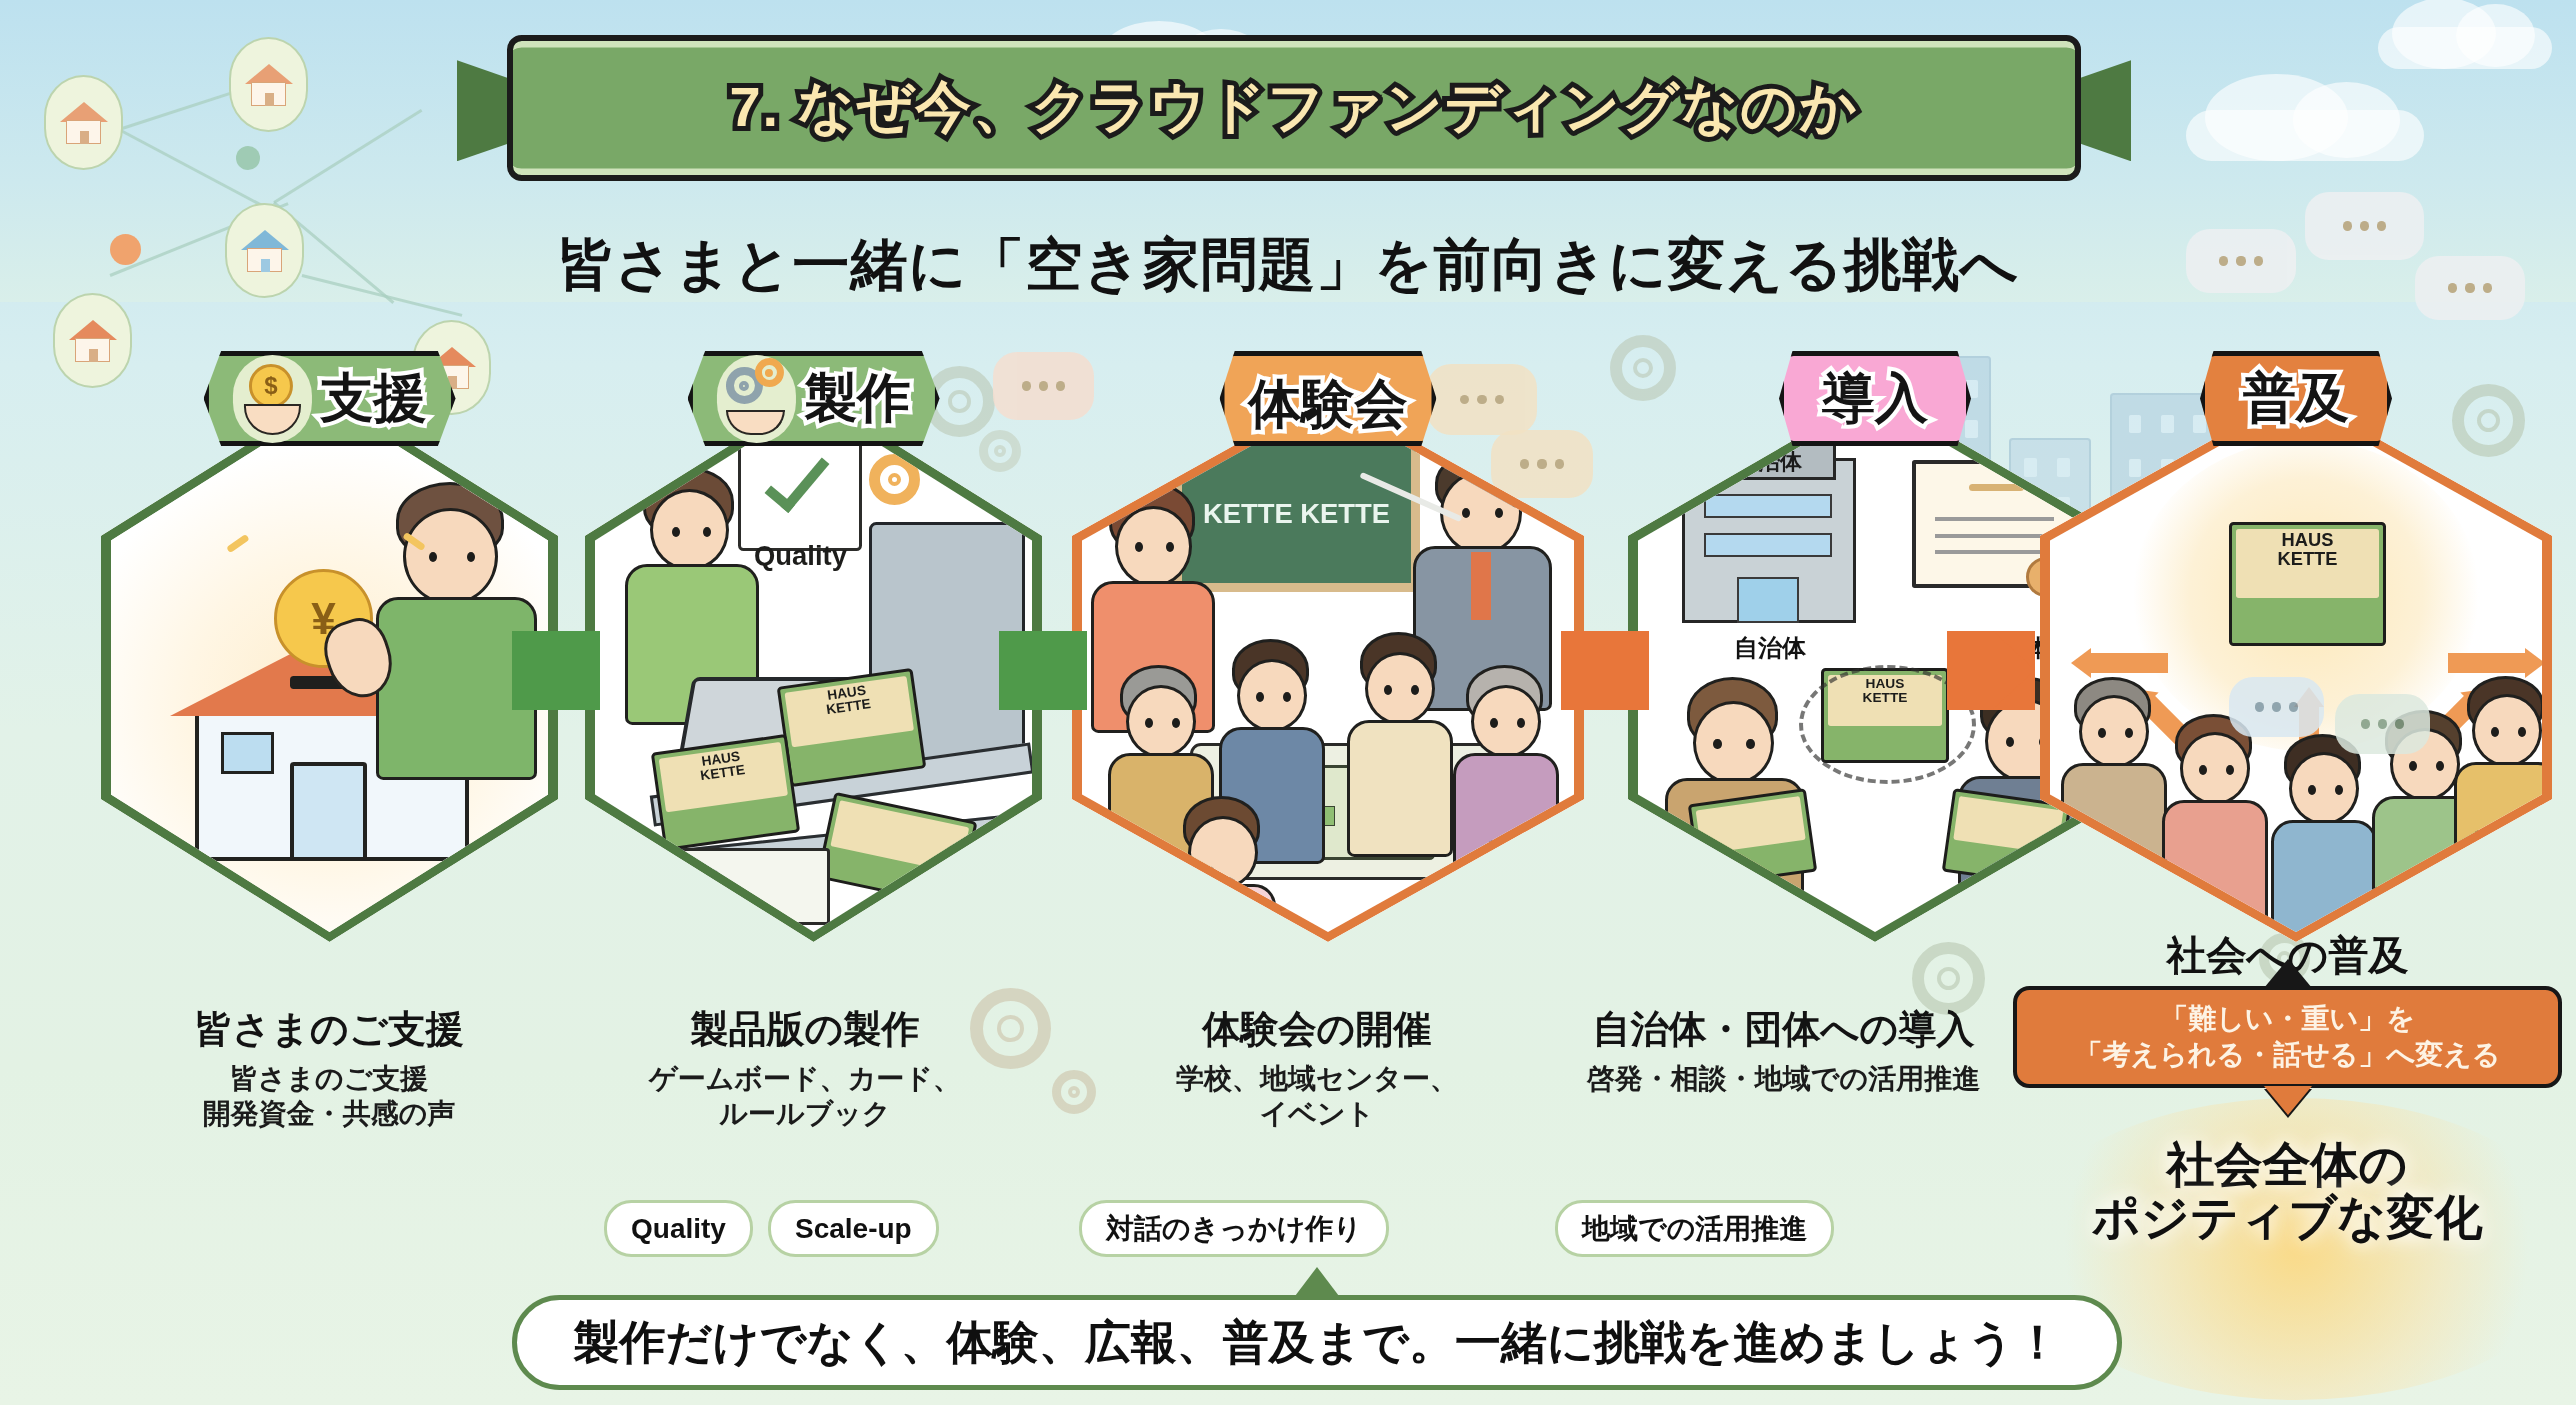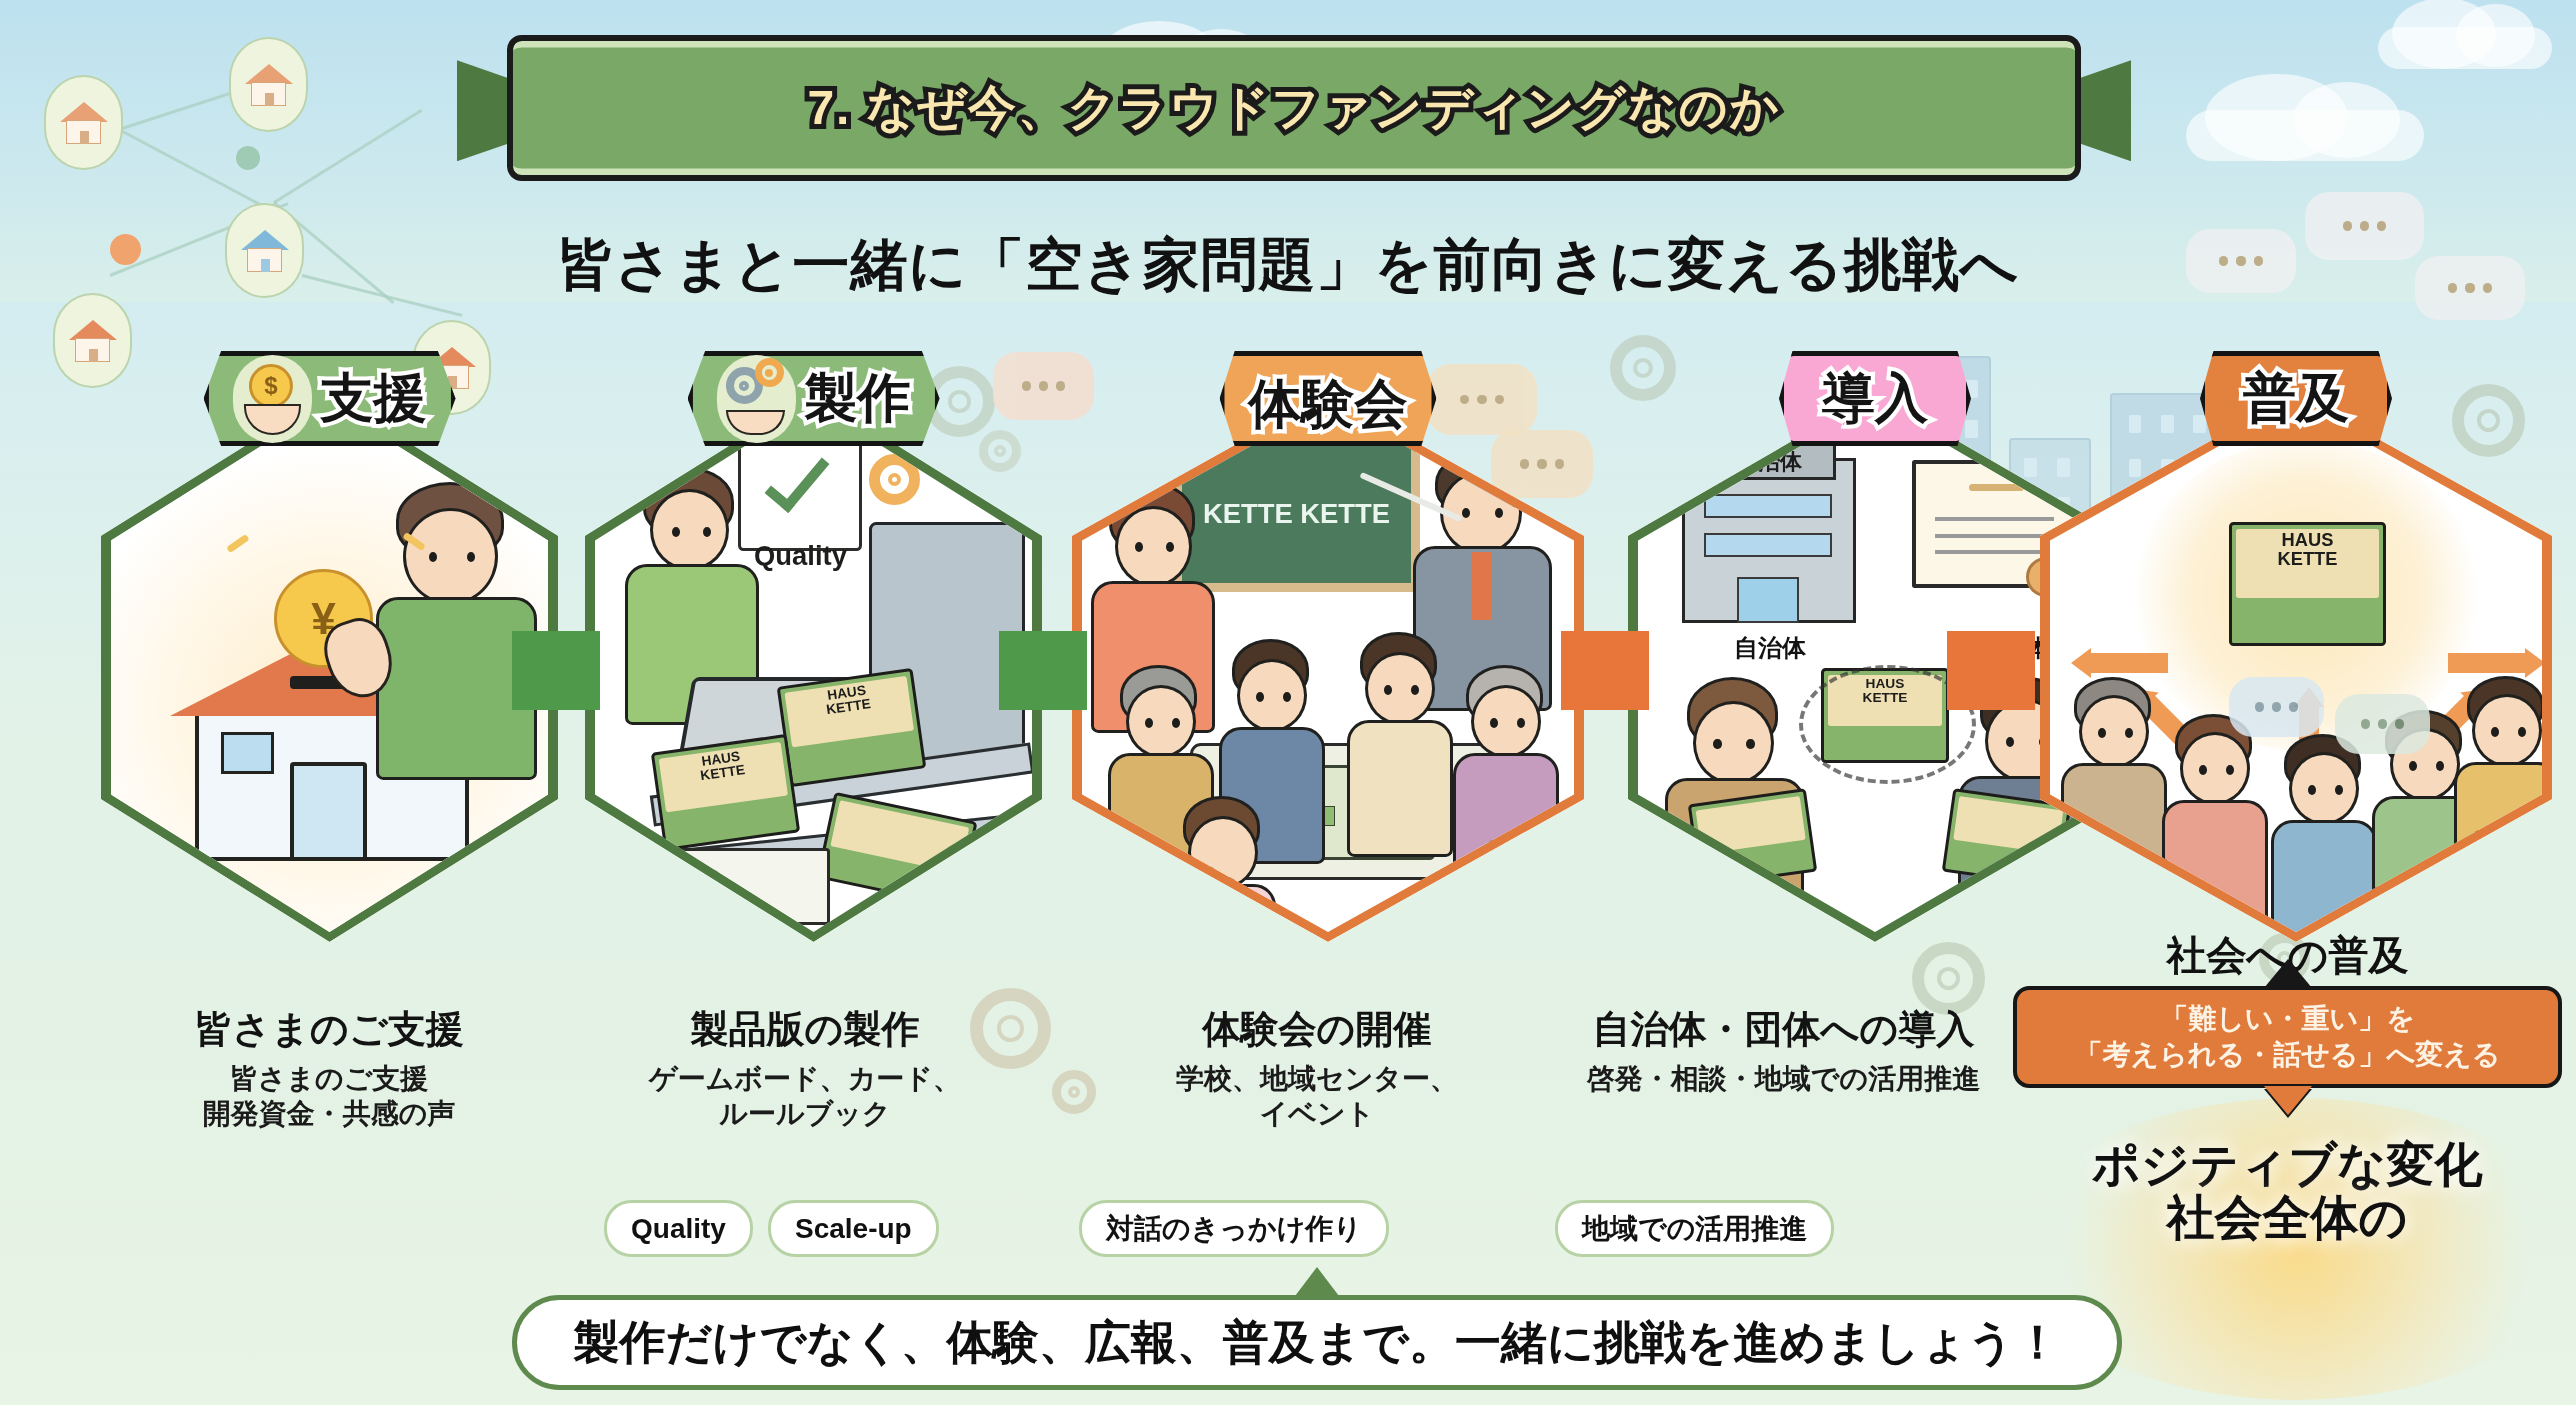--- a/index.html
+++ b/index.html
@@ -48,21 +48,21 @@
 
   
   .ribbon-wrap { position:absolute; left:457px; top:18.3px; width:1674px; height:174px; }
   .ribbon-tail { position:absolute; top:42px; width:64px; height:101px; background:#4e7a42; }
   .ribbon-tail.l { left:0; clip-path: polygon(0 0,100% 22%,100% 78%,0 100%); }
   .ribbon-tail.r { right:0; clip-path: polygon(100% 0,0 22%,0 78%,100% 100%); }
   .ribbon { position:absolute; left:50px; right:50px; top:16.5px; height:146px;
     background:#79a867; border:6.4px solid #1b1b1b; border-radius:14.6px;
     box-shadow: inset 0 12.8px 0 -6.4px #cfe3bb, inset 0 -12.8px 0 -6.4px #cfe3bb;
     display:flex; align-items:center; justify-content:center; }
-  .ribbon-title { font-size:48px; font-weight:bold; letter-spacing:1.8px; color:#fae7b0;
+  .ribbon-title { font-size:56px; font-weight:bold; letter-spacing:1.8px; color:#fae7b0;
     -webkit-text-stroke: 10px #1b1b1b; paint-order: stroke fill; white-space:nowrap; }
 
   .subtitle { position:absolute; left:0; right:0; top:227px; text-align:center;
     font-size:57px; font-weight:bold; color:#111; letter-spacing:0.9px; }
 
   
   .stage { position:absolute; top:393px; width:457px; }
   .hex {
     position:relative; width:457px; height:549px; background:#ffffff;
     clip-path: polygon(50% 0%, 100% 26%, 100% 74%, 50% 100%, 0 74%, 0 26%);
@@ -629,22 +629,22 @@
     <div>啓発・相談・地域での活用推進</div>
   </div>
 </div>
 
 <div class="s5-label">社会への普及</div>
 <div class="callout">
   <div class="callout-line">「難しい・重い」を</div>
   <div class="callout-line">「考えられる・話せる」へ変える</div>
 </div>
 <div class="s5-out">
+  <div>社会全体の</div>
   <div>ポジティブな変化</div>
-  <div>社会全体の</div>
 </div>
 
 <div class="pill" style="left:604px;top:1200px;">Quality</div>
 <div class="pill" style="left:768px;top:1200px;">Scale-up</div>
 <div class="pill" style="left:1079px;top:1200px;">対話のきっかけ作り</div>
 <div class="pill" style="left:1555px;top:1200px;">地域での活用推進</div>
 
 <div class="bottom">
   <span>製作だけでなく、体験、広報、普及まで。一緒に挑戦を進めましょう！</span>
 </div>

